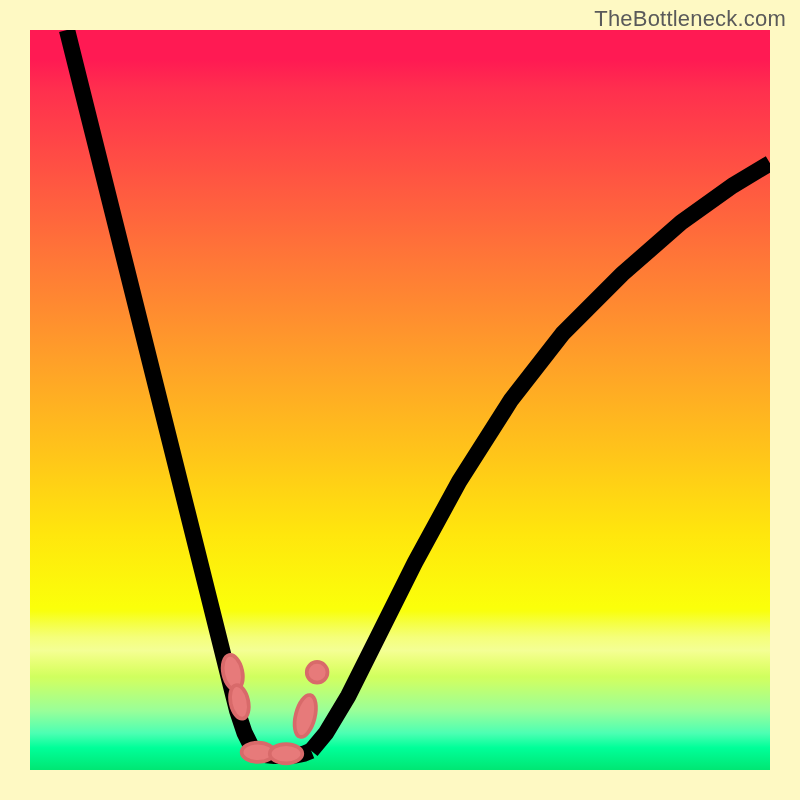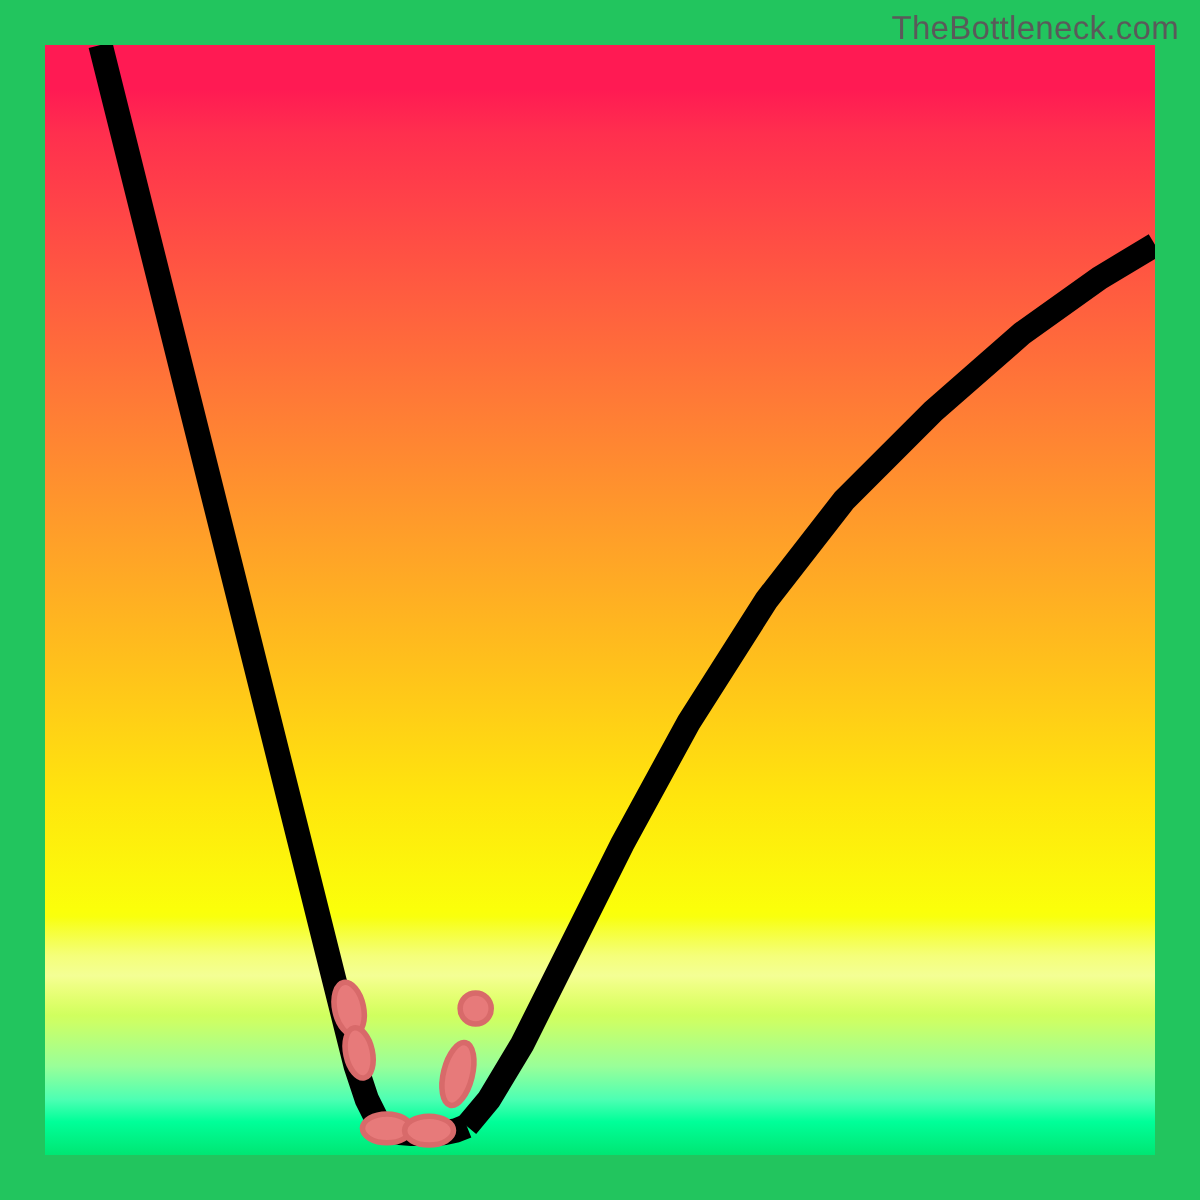--- a/index.html
+++ b/index.html
@@ -7,21 +7,21 @@
     padding: 0;
     width: 800px;
     height: 800px;
     background: #000;
     overflow: hidden;
     font-family: Arial, Helvetica, sans-serif;
   }
   .frame {
     position: absolute;
     inset: 0;
-    background: #22c55e;
+    background: #fef9c3;
     padding-left: 48px;
   }
   .plot {
     position: absolute;
     left: 30px;
     top: 30px;
     width: 740px;
     height: 740px;
     overflow: hidden;
   }

